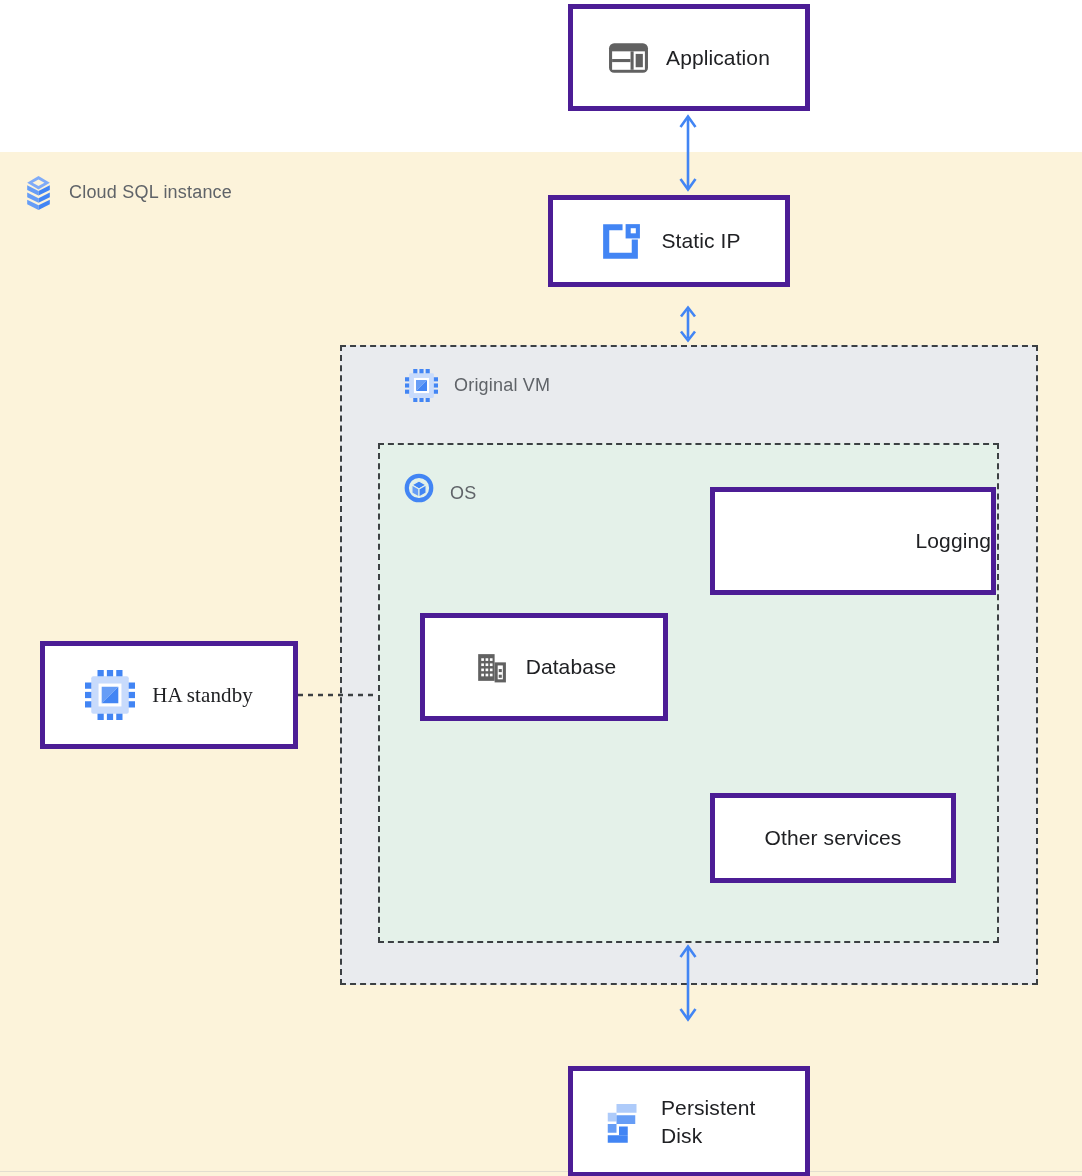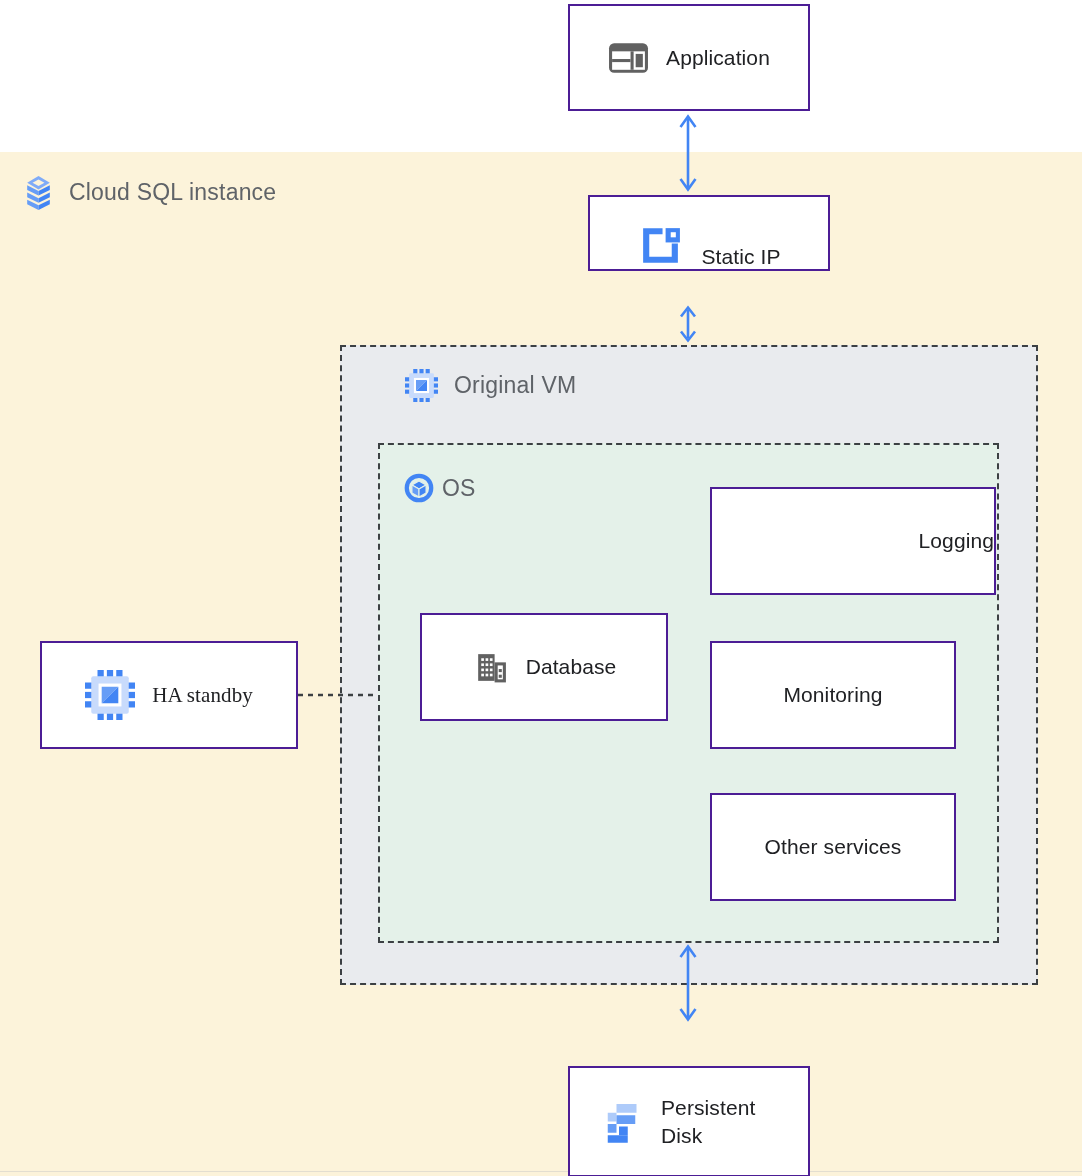--- a/index.html
+++ b/index.html
@@ -11,42 +11,42 @@
   .cream-region{
     position:absolute;left:0;top:152px;width:1082px;height:1024px;
     background:#fcf3da;
   }
   .bottom-edge{
     position:absolute;left:0;top:1171px;width:1082px;height:1px;
     background:#e3ded0;
   }
   .region-label{
     position:absolute;display:flex;align-items:center;gap:16px;
-    color:#5f6368;font-size:23px;letter-spacing:.2px;
+    color:#5f6368;font-size:18px;letter-spacing:.2px;
   }
   .region-vm{
     position:absolute;left:340px;top:345px;width:698px;height:640px;
     background:#e9ebee;border:2px dashed #3c4043;box-sizing:border-box;
   }
   .region-os{
     position:absolute;left:378px;top:443px;width:621px;height:500px;
     background:#e4f1e9;border:2px dashed #3c4043;box-sizing:border-box;
   }
   .node{
-    position:absolute;background:#ffffff;border:2px solid #4c1d95;
+    position:absolute;background:#ffffff;border:5px solid #4c1d95;
     box-sizing:border-box;display:flex;align-items:center;justify-content:center;
     gap:17px;color:#202124;font-size:21px;letter-spacing:.1px;
   }
   .node .lbl{white-space:nowrap;}
   .node-application{left:568px;top:4px;width:242px;height:107px;}
-  .node-staticip{left:588px;top:195px;width:242px;height:76px;align-items:flex-end;}
+  .node-staticip{left:548px;top:195px;width:242px;height:92px;}
   .node-logging{left:710px;top:487px;width:286px;height:108px;justify-content:flex-end;}
   .node-database{left:420px;top:613px;width:248px;height:108px;}
   .node-monitoring{left:710px;top:641px;width:246px;height:108px;}
-  .node-other{left:710px;top:793px;width:246px;height:108px;}
+  .node-other{left:710px;top:793px;width:246px;height:90px;}
   .node-hastandby{left:40px;top:641px;width:258px;height:108px;font-family:Liberation Serif, serif;}
   .node-pd{left:568px;top:1024px;width:242px;height:111px;margin-top:42px;}
   .node-pd .lbl{white-space:normal;width:118px;line-height:1.32;}
   .overlay{position:absolute;left:0;top:0;pointer-events:none;}
   .icon{flex:0 0 auto;display:block;}
 </style>
 </head>
 <body>
 
 <div class="canvas">
@@ -87,21 +87,21 @@
       </g>
       <rect x="6" y="6" width="36" height="36" rx="2" fill="#c8dbfc"></rect>
       <rect x="13" y="13" width="22" height="22" fill="#ffffff"></rect>
       <polygon points="16,16 32,16 16,32" fill="#669df6"></polygon>
       <polygon points="32,16 32,32 16,32" fill="#4285f4"></polygon>
     </svg>
     <span>Original VM</span>
   </div>
 
   <div class="region-os"></div>
-  <div class="region-label" style="left:403px;top:472px;gap:7px;">
+  <div class="region-label" style="left:403px;top:472px;gap:15px;align-items:flex-end;">
     <svg class="icon" width="32" height="32" viewBox="0 0 34 34">
       <circle cx="17" cy="17" r="13" fill="none" stroke="#4285f4" stroke-width="4.5"></circle>
       <polygon points="17,9.5 24.5,13.8 17,18.1 9.5,13.8" fill="#4285f4" stroke="#e4f1e9" stroke-width="1.2"></polygon>
       <polygon points="9.5,13.8 17,18.1 17,26.5 9.5,22.2" fill="#669df6" stroke="#e4f1e9" stroke-width="1.2"></polygon>
       <polygon points="24.5,13.8 17,18.1 17,26.5 24.5,22.2" fill="#4285f4" stroke="#e4f1e9" stroke-width="1.2"></polygon>
     </svg>
     <span>OS</span>
   </div>
 
   <div class="node node-application">
@@ -145,23 +145,20 @@
           <rect x="13.2" y="24" width="2.6" height="2.6"></rect>
           <rect x="17.4" y="24" width="2.6" height="2.6"></rect>
       </g>
       <rect x="23.5" y="14.5" width="8" height="16.5" fill="#ffffff" stroke="#616161" stroke-width="3"></rect>
       <rect x="26" y="19.5" width="3" height="3" fill="#616161"></rect>
       <rect x="26" y="25" width="3" height="3" fill="#616161"></rect>
     </svg>
     <span class="lbl">Database</span>
   </div>
 
-  <div class="node node-monitoring">
-    <span class="lbl">Monitoring</span>
-  </div>
 
   <div class="node node-other">
     <span class="lbl">Other services</span>
   </div>
 
   <div class="node node-hastandby">
     <svg class="icon" width="50" height="50" viewBox="0 0 48 48">
       <g fill="#4285f4">
         <rect x="12" y="0" width="6" height="8"></rect>
           <rect x="21" y="0" width="6" height="8"></rect>

